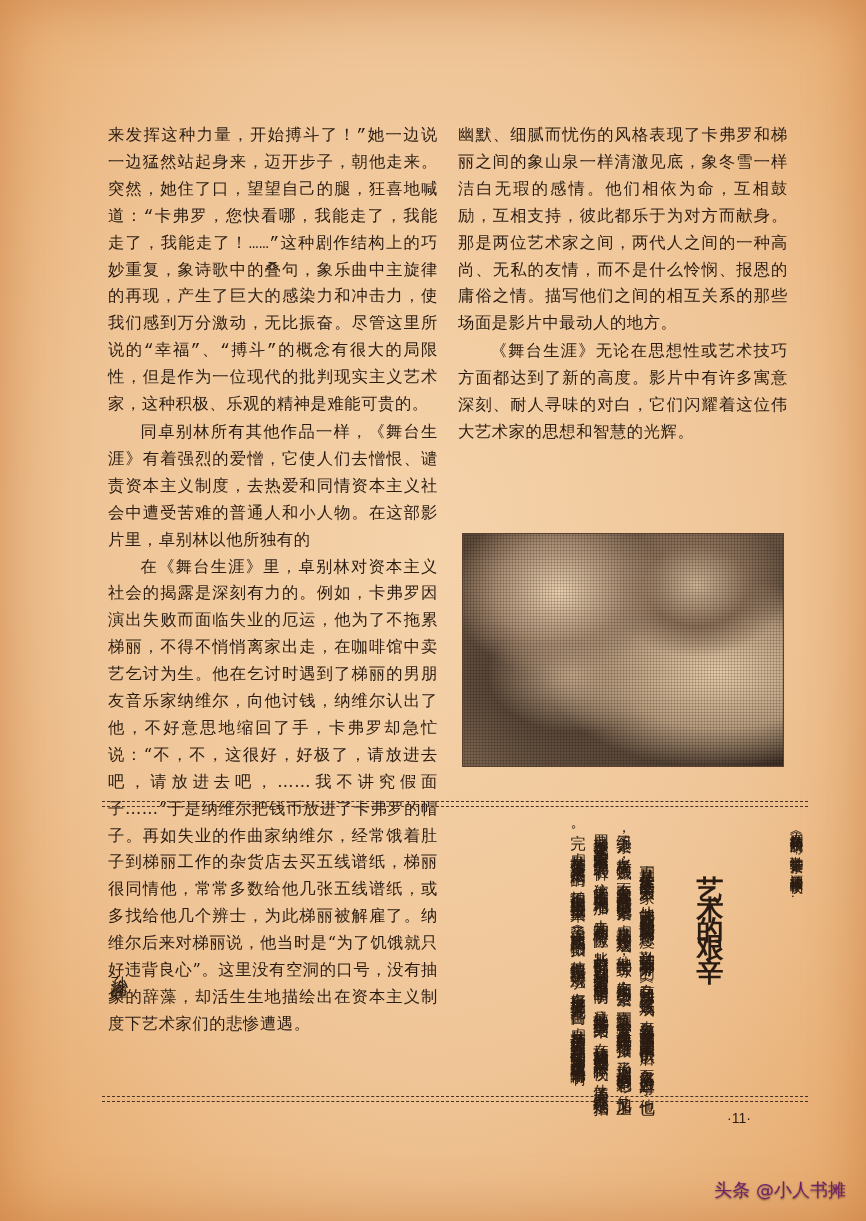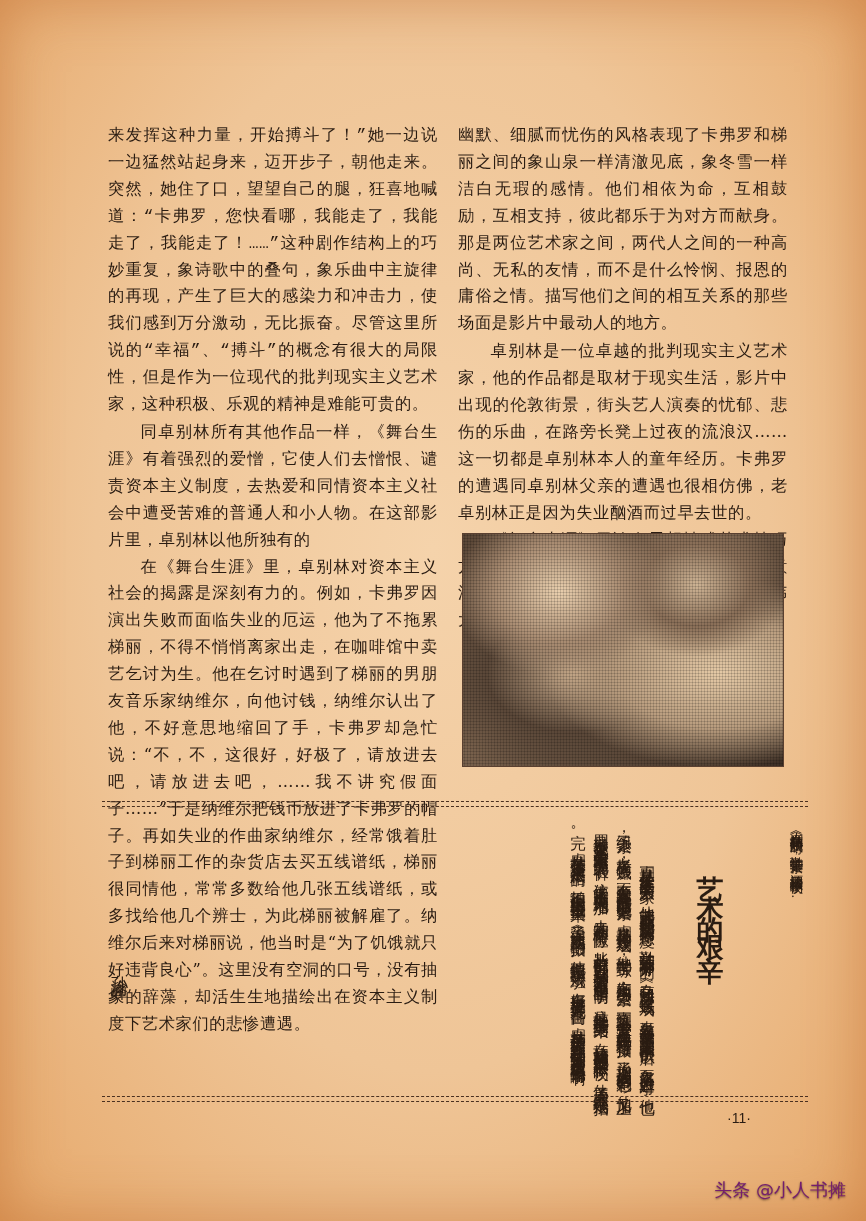--- a/index.html
+++ b/index.html
@@ -89,21 +89,20 @@
 <div class="page-bg"></div>
 
 <div class="col" id="left-col">
   <p class="noindent">来发挥这种力量，开始搏斗了！”她一边说一边猛然站起身来，迈开步子，朝他走来。突然，她住了口，望望自己的腿，狂喜地喊道：“卡弗罗，您快看哪，我能走了，我能走了，我能走了！……”这种剧作结构上的巧妙重复，象诗歌中的叠句，象乐曲中主旋律的再现，产生了巨大的感染力和冲击力，使我们感到万分激动，无比振奋。尽管这里所说的“幸福”、“搏斗”的概念有很大的局限性，但是作为一位现代的批判现实主义艺术家，这种积极、乐观的精神是难能可贵的。</p>
   <p>同卓别林所有其他作品一样，《舞台生涯》有着强烈的爱憎，它使人们去憎恨、谴责资本主义制度，去热爱和同情资本主义社会中遭受苦难的普通人和小人物。在这部影片里，卓别林以他所独有的</p>
   <p>在《舞台生涯》里，卓别林对资本主义社会的揭露是深刻有力的。例如，卡弗罗因演出失败而面临失业的厄运，他为了不拖累梯丽，不得不悄悄离家出走，在咖啡馆中卖艺乞讨为生。他在乞讨时遇到了梯丽的男朋友音乐家纳维尔，向他讨钱，纳维尔认出了他，不好意思地缩回了手，卡弗罗却急忙说：“不，不，这很好，好极了，请放进去吧，请放进去吧，……我不讲究假面子……”于是纳维尔把钱币放进了卡弗罗的帽子。再如失业的作曲家纳维尔，经常饿着肚子到梯丽工作的杂货店去买五线谱纸，梯丽很同情他，常常多数给他几张五线谱纸，或多找给他几个辨士，为此梯丽被解雇了。纳维尔后来对梯丽说，他当时是“为了饥饿就只好违背良心”。这里没有空洞的口号，没有抽象的辞藻，却活生生地描绘出在资本主义制度下艺术家们的悲惨遭遇。</p>
 </div>
 
 <div class="col" id="right-col">
   <p class="noindent">幽默、细腻而忧伤的风格表现了卡弗罗和梯丽之间的象山泉一样清澈见底，象冬雪一样洁白无瑕的感情。他们相依为命，互相鼓励，互相支持，彼此都乐于为对方而献身。那是两位艺术家之间，两代人之间的一种高尚、无私的友情，而不是什么怜悯、报恩的庸俗之情。描写他们之间的相互关系的那些场面是影片中最动人的地方。</p>
-  <p>卓别林是一位卓越的批判现实主义艺术家，他的作品都是取材于现实生活，影片中出现的伦敦街景，街头艺人演奏的忧郁、悲伤的乐曲，在路旁长凳上过夜的流浪汉……这一切都是卓别林本人的童年经历。卡弗罗的遭遇同卓别林父亲的遭遇也很相仿佛，老卓别林正是因为失业酗酒而过早去世的。</p>
   <p>《舞台生涯》无论在思想性或艺术技巧方面都达到了新的高度。影片中有许多寓意深刻、耐人寻味的对白，它们闪耀着这位伟大艺术家的思想和智慧的光辉。</p>
 </div>
 
 <div class="photo"></div>
 
 <div class="dash-line" id="dash-top"></div>
 
 <div class="vertical-section">
   <div class="vcol" id="caption">卓别林在拍《马戏团》时，勤学苦练走索，还被四只猴子咬伤……</div>
   <div class="vcol" id="article-title">艺术的艰辛</div>

